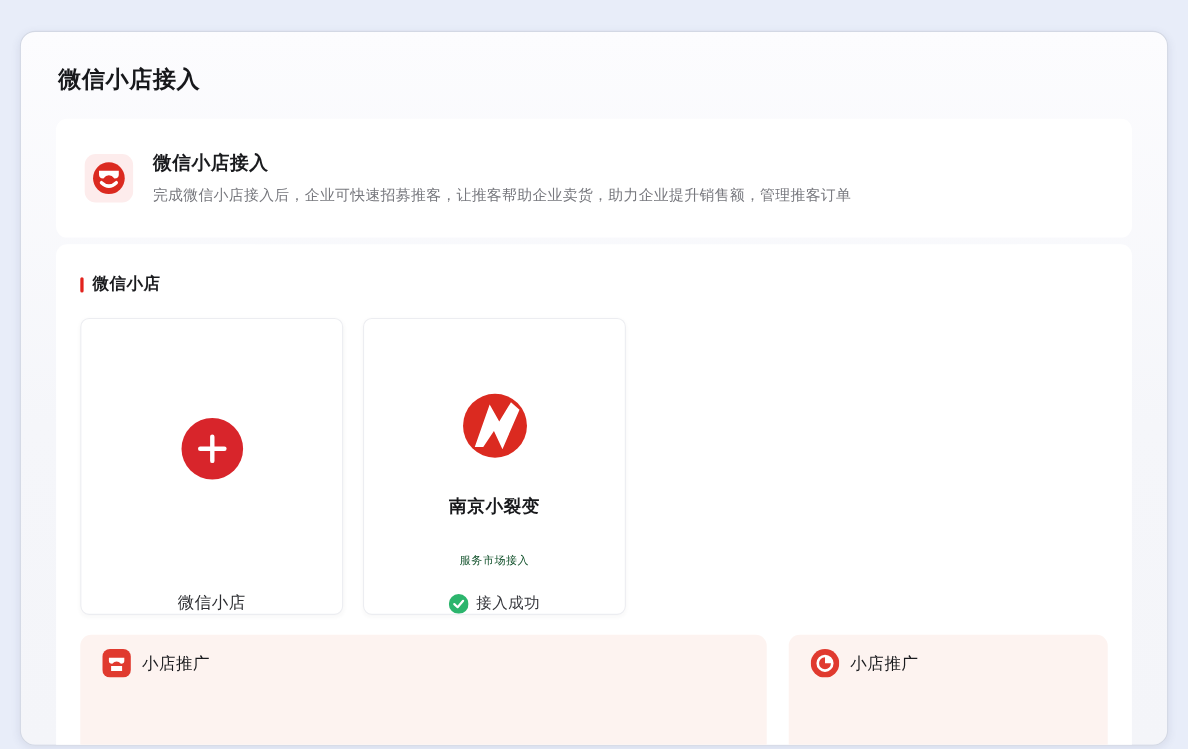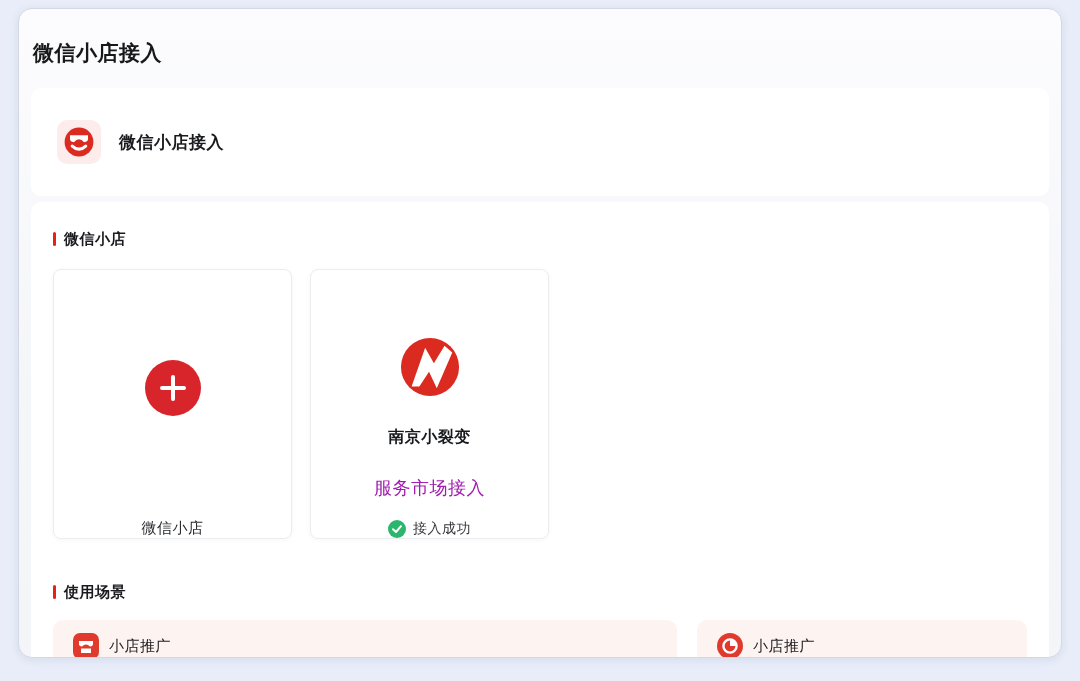--- a/index.html
+++ b/index.html
@@ -5,28 +5,28 @@
   * { box-sizing: border-box; margin: 0; padding: 0; }
   html, body { width: 1080px; height: 681px; overflow: hidden; }
   body {
     font-family: "Liberation Sans", "DejaVu Sans", sans-serif;
     background: #e8edf9;
     position: relative;
     color: #18191c;
   }
   .panel {
     position: absolute;
-    left: 18px; top: 8px;
+    left: 18px; top: 28px;
     width: 1044px; height: 650px;
     background: linear-gradient(180deg, #fcfcfe 0%, #f5f6fa 55%, #f4f5f9 100%);
     border: 1px solid #d3d8e4;
     border-radius: 14px;
     box-shadow: 0 2px 8px rgba(60,70,110,0.10);
     overflow: hidden;
-    padding: 0 12px;
+    padding: 0 32px;
   }
   .page-title {
     margin: 29px 2px 0;
     font-size: 21px;
     font-weight: 700;
     line-height: 30px;
     color: #17181b;
     letter-spacing: 0.5px;
   }
   
@@ -84,21 +84,21 @@
     flex: none;
   }
   .plus-circle::before, .plus-circle::after {
     content: ""; position: absolute; background: #ffffff; border-radius: 2px;
   }
   .plus-circle::before { width: 26px; height: 4px; left: 15px; top: 26px; }
   .plus-circle::after  { width: 4px; height: 26px; left: 26px; top: 15px; }
   .add-label { margin-top: 26px; font-size: 15px; color: #2a2b2f; letter-spacing: 0.5px; }
   .provider-card { padding-top: 66px; }
   .provider-name { margin-top: 20px; font-size: 16px; font-weight: 700; color: #18191c; letter-spacing: 0.5px; }
-  .provider-source { margin-top: 20px; font-size: 18px; color: #a21caf; letter-spacing: 0.5px; }
+  .provider-source { margin-top: 20px; font-size: 10px; color: #14532d; letter-spacing: 0.5px; }
   .provider-status { margin-top: 11px; display: flex; align-items: center; gap: 7px; }
   .provider-status-text { font-size: 14px; color: #36373c; letter-spacing: 0.5px; }
   .scenario-header { margin-top: 42px; }
   .scenario-row { margin-top: 18px; display: flex; gap: 20px; }
   .scenario-card {
     height: 120px;
     border-radius: 10px;
     background: #fdf3f0;
     padding: 13px 20px;
     display: flex; align-items: flex-start; gap: 10px;
@@ -119,20 +119,21 @@
   <div class="banner">
     <div class="banner-icon">
       <svg width="36" height="36" viewBox="0 0 40 40" aria-hidden="true">
         <circle cx="20" cy="20" r="16" fill="#db2a20"></circle>
         <path d="M 10 12.5 H 30 V 16.5 Q 30 20.2 25.6 20.2 Q 23 17 20 17 Q 17 17 14.4 20.2 Q 10 20.2 10 16.5 Z" fill="#ffffff"></path>
         <path d="M 12.5 24.5 Q 20 31.5 27.5 24.5" stroke="#ffffff" stroke-width="3.4" fill="none" stroke-linecap="round"></path>
       </svg>
     </div>
     <div class="banner-texts">
       <div class="banner-title">微信小店接入</div>
+      <div class="banner-desc">完成微信小店接入后，企业可快速招募推客，让推客帮助企业卖货，助力企业提升销售额，管理推客订单</div>
     </div>
   </div>
 
   <div class="content">
 
     <div class="section-header">
       <span class="red-bar"></span>
       <span>微信小店</span>
     </div>
 
@@ -154,24 +155,20 @@
           <svg width="18" height="18" viewBox="0 0 18 18" aria-hidden="true">
             <circle cx="9" cy="9" r="9" fill="#2cb56d"></circle>
             <polyline points="5,9.2 8,12 13,6.2" fill="none" stroke="#ffffff" stroke-width="2" stroke-linecap="round" stroke-linejoin="round"></polyline>
           </svg>
           <span class="provider-status-text">接入成功</span>
         </div>
       </div>
 
     </div>
 
-    <div class="section-header scenario-header">
-      <span class="red-bar"></span>
-      <span>使用场景</span>
-    </div>
 
     <div class="scenario-row">
 
       <div class="scenario-card left">
         <svg class="scenario-icon" viewBox="0 0 26 26" aria-hidden="true">
           <rect x="0" y="0" width="26" height="26" rx="7" fill="#e03a2f"></rect>
           <path d="M 6 8 H 20 V 11 Q 20 13.4 17 13.4 Q 15 11.4 13 11.4 Q 11 11.4 9 13.4 Q 6 13.4 6 11 Z" fill="#ffffff"></path>
           <path d="M 8 15.5 H 18 V 20 H 8 Z" fill="#ffffff"></path>
         </svg>
         <div class="scenario-label">小店推广</div>

